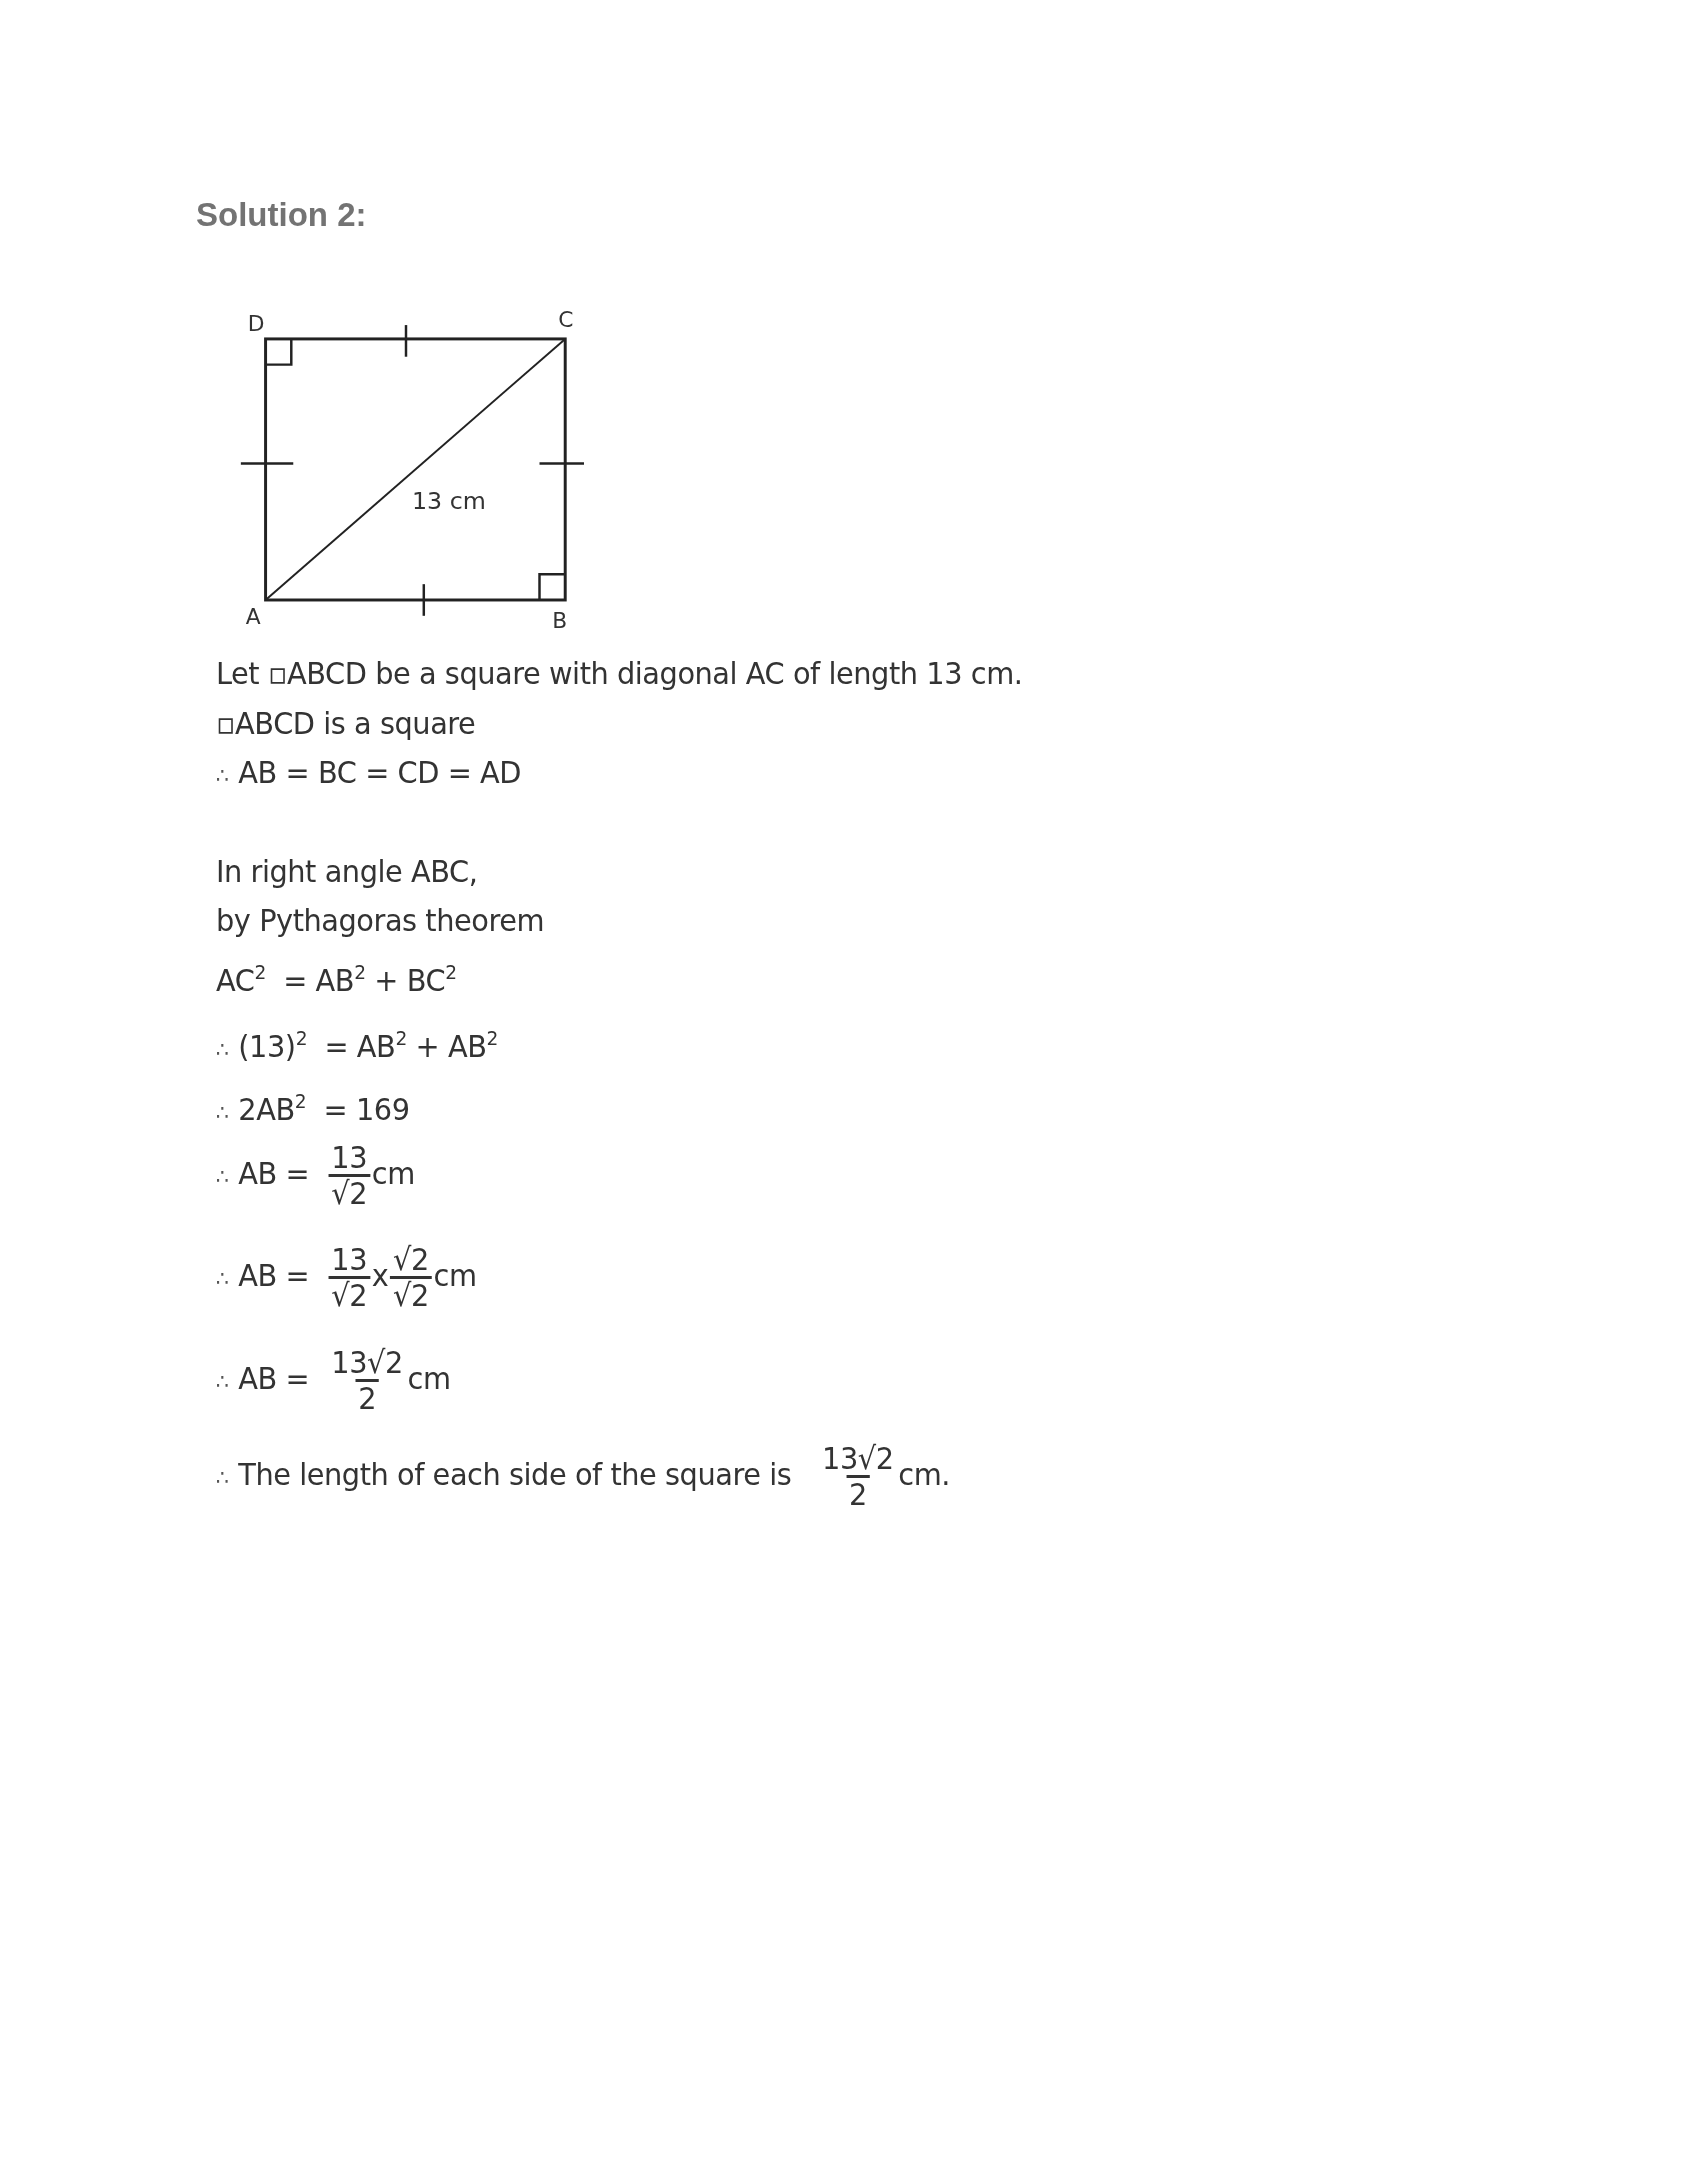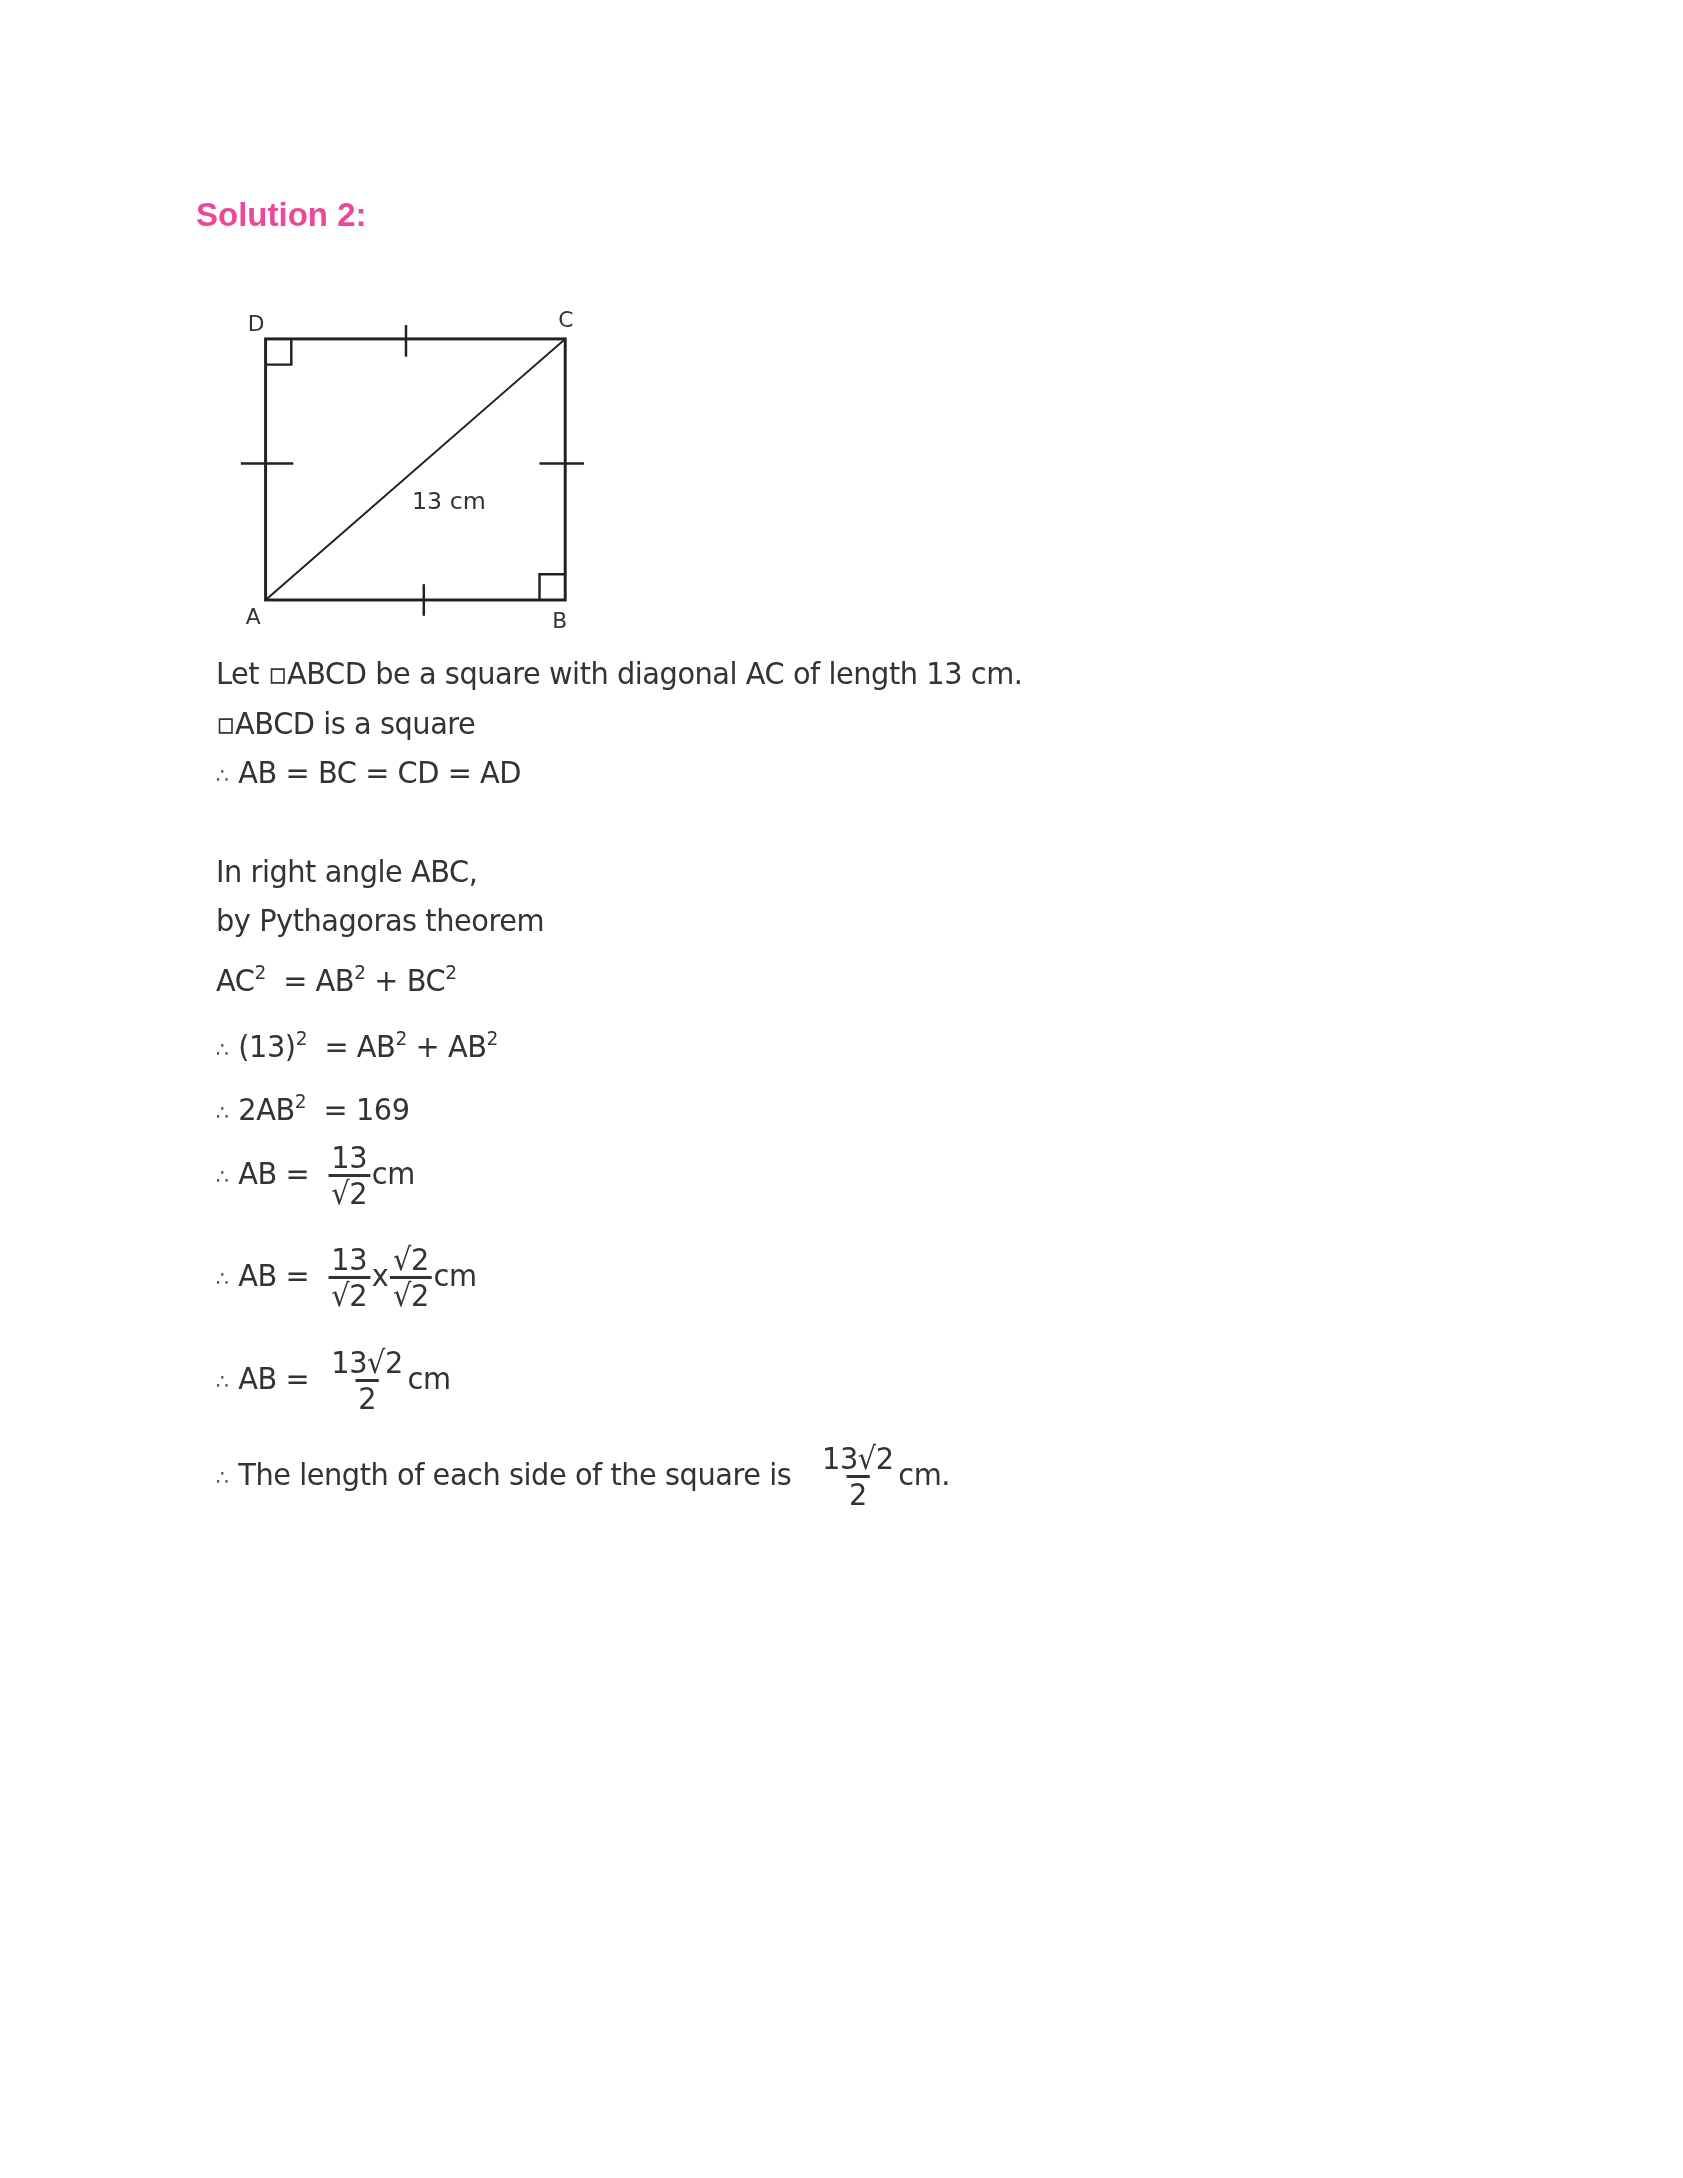--- a/index.html
+++ b/index.html
@@ -1,19 +1,19 @@
 <!DOCTYPE html>
 <html><head>
 <meta charset="utf-8">
 <style>
   html, body { margin:0; padding:0; background:#ffffff; }
   body { width:1683px; height:2178px; position:relative; overflow:hidden;
          font-family:"DejaVu Sans", sans-serif; color:#222; }
   .heading { position:absolute; left:196px; top:196px; font-family:"Liberation Sans", sans-serif;
-             font-weight:bold; font-size:33px; color:#ec4899; }
+             font-weight:bold; font-size:33px; color:#737373; }
   .diagram { position:absolute; left:228px; top:297px; }
   .line { position:absolute; left:216px; font-size:31px; color:#333; white-space:nowrap;
           letter-spacing:-0.5px; transform:scaleX(0.93); transform-origin:left center; }
   .therefore { font-size:22px; color:#555; margin-right:12px; letter-spacing:-2px; }
   sup { font-size:20px; vertical-align:12px; }
   .frac { display:inline-flex; flex-direction:column; align-items:center; vertical-align:middle;
           margin:0 2px; line-height:1.05; }
   .frac .num { padding:0 3px; }
   .frac .den { border-top:3px solid #333; padding:0 3px; }
   .sqrt { display:inline-block; }

